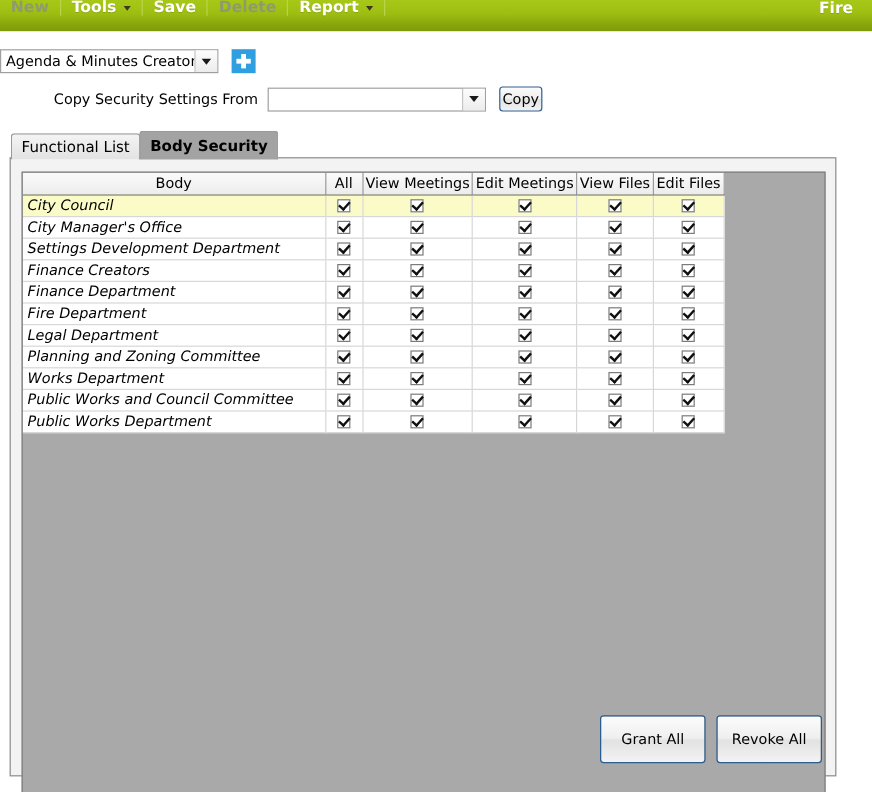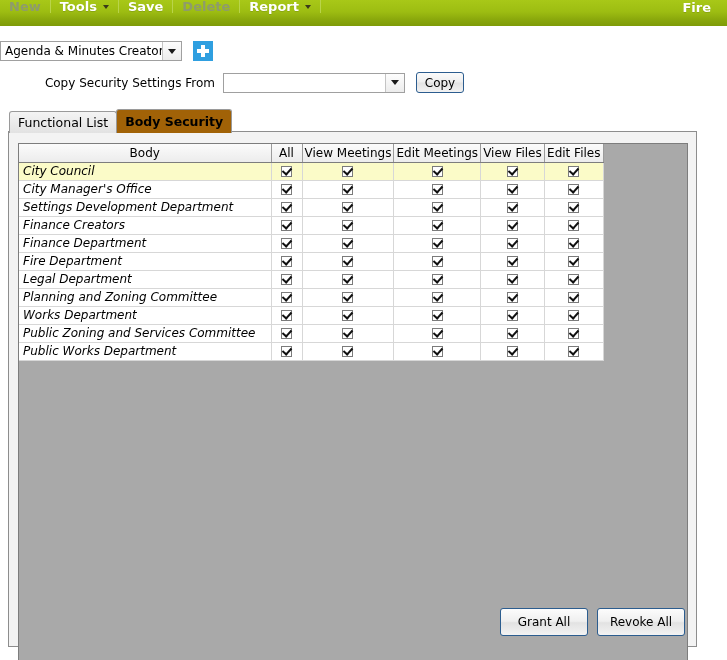--- a/index.html
+++ b/index.html
@@ -134,21 +134,21 @@
     background: #ffffff;
   }
   .add-btn::before {
     left: 4px; top: 8px; width: 12px; height: 4px;
   }
   .add-btn::after {
     left: 8px; top: 4px; width: 4px; height: 12px;
   }
   .copy-btn {
     margin-left: 11px;
-    width: 48px;
+    width: 36px;
     height: 21px;
     border: 1px solid #2c5d8f;
     border-radius: 3px;
     background: linear-gradient(to bottom, #fbfbfb 0%, #eeeeee 48%, #e3e3e3 52%, #f2f2f2 100%);
     font-family: "DejaVu Sans", "Liberation Sans", sans-serif;
     font-size: 12px;
     color: #000;
     cursor: pointer;
     padding: 0;
     box-sizing: border-box;
@@ -173,21 +173,21 @@
     border-bottom: none;
     border-radius: 3px 3px 0 0;
     white-space: nowrap;
   }
   .tab.inactive {
     background: linear-gradient(to bottom, #f4f4f4, #e2e2e2);
     color: #000;
     margin-right: -1px;
   }
   .tab.active {
-    background: #a16207;
+    background: #a3a3a3;
     color: #000;
     font-weight: bold;
     height: 24px;
     position: relative;
     z-index: 6;
   }
 
   
   .panel {
     position: absolute;
@@ -272,21 +272,21 @@
   
   .btn-row {
     position: absolute;
     right: 11px;
     bottom: 10px;
     display: flex;
     gap: 9px;
   }
   .act-btn {
     width: 88px;
-    height: 28px;
+    height: 40px;
     border: 1px solid #2c5d8f;
     border-radius: 3px;
     background: linear-gradient(to bottom, #fcfcfc 0%, #efefef 47%, #e2e2e2 53%, #f3f3f3 100%);
     font-family: "DejaVu Sans", "Liberation Sans", sans-serif;
     font-size: 12px;
     color: #000;
     cursor: pointer;
     padding: 0;
     box-sizing: border-box;
   }
@@ -433,21 +433,21 @@
           </tr>
           <tr>
             <td class="body-cell" style="width: 252px;">Works Department</td>
             <td class="chk-cell" style="width: 31px;"><span class="cb checked"></span></td>
             <td class="chk-cell" style="width: 79px;"><span class="cb checked"></span></td>
             <td class="chk-cell" style="width: 81px;"><span class="cb checked"></span></td>
             <td class="chk-cell" style="width: 61px;"><span class="cb checked"></span></td>
             <td class="chk-cell" style="width: 59px;"><span class="cb checked"></span></td>
           </tr>
           <tr>
-            <td class="body-cell" style="width: 252px;">Public Zoning and Services Committee</td>
+            <td class="body-cell" style="width: 252px;">Public Works and Council Committee</td>
             <td class="chk-cell" style="width: 31px;"><span class="cb checked"></span></td>
             <td class="chk-cell" style="width: 79px;"><span class="cb checked"></span></td>
             <td class="chk-cell" style="width: 81px;"><span class="cb checked"></span></td>
             <td class="chk-cell" style="width: 61px;"><span class="cb checked"></span></td>
             <td class="chk-cell" style="width: 59px;"><span class="cb checked"></span></td>
           </tr>
           <tr>
             <td class="body-cell" style="width: 252px;">Public Works Department</td>
             <td class="chk-cell" style="width: 31px;"><span class="cb checked"></span></td>
             <td class="chk-cell" style="width: 79px;"><span class="cb checked"></span></td>

